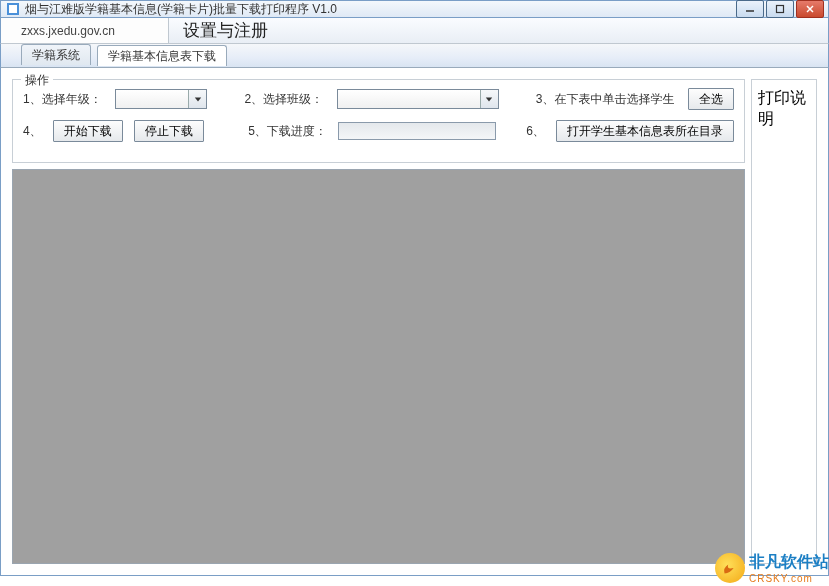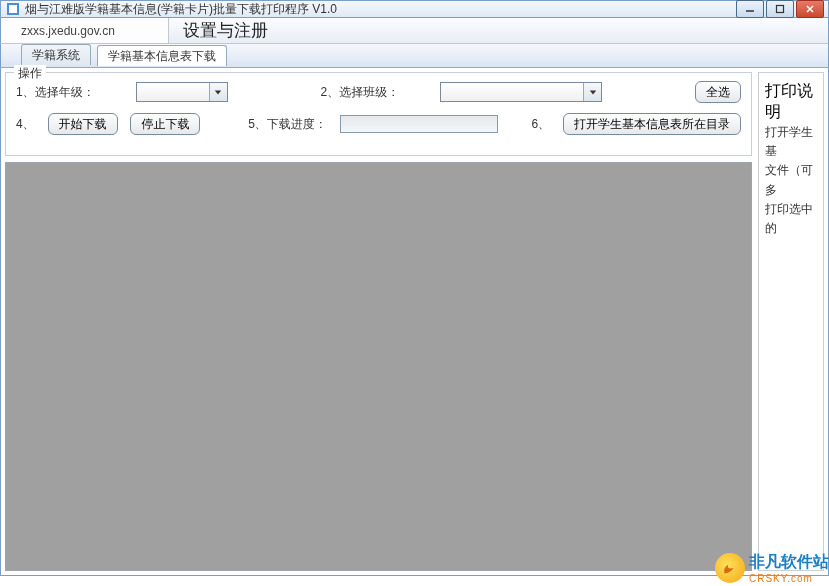--- a/index.html
+++ b/index.html
@@ -14,34 +14,34 @@
 .win-btn svg { width: 10px; height: 10px; }
 
 .toolbar { height: 26px; background: linear-gradient(#fafcff, #e9eef5); border-left: 1px solid #7a9ec6; border-right: 1px solid #7a9ec6; border-bottom: 1px solid #c0c8d0; display: flex; align-items: stretch; }
 .toolbar .addr { width: 168px; border-right: 1px solid #c0c8d0; display: flex; align-items: center; padding: 0 20px; font-size: 12px; color: #444; background:#fdfdfd; }
 .toolbar .settings { padding: 0 14px; display: flex; align-items: center; font-size: 17px; font-weight: normal; color: #222; }
 
 .tabs-row { height: 24px; background: linear-gradient(#f5f7fa, #e6edf8 60%, #d9e4f2); border-left: 1px solid #7a9ec6; border-right: 1px solid #7a9ec6; display: flex; align-items: flex-start; padding-left: 20px; gap: 6px; border-bottom: 1px solid #9ab; }
 .tab { height: 21px; border: 1px solid #9ab; border-bottom: none; border-radius: 3px 3px 0 0; padding: 0 10px; font-size: 12px; display: flex; align-items: center; background: linear-gradient(#f0f4f9,#e0e8f0); color: #333; cursor: pointer; }
 .tab.active { background: #fff; position: relative; top: 1px; font-family: Liberation Mono, monospace; }
 
-.content { border-left: 1px solid #7a9ec6; border-right: 1px solid #7a9ec6; border-bottom: 1px solid #7a9ec6; height: calc(586px - 28px - 26px - 24px); padding: 4px; background: #fff; display: flex; gap: 6px; }
+.content { border-left: 1px solid #7a9ec6; border-right: 1px solid #7a9ec6; border-bottom: 1px solid #7a9ec6; height: calc(586px - 28px - 26px - 24px); padding: 11px; background: #fff; display: flex; gap: 6px; }
 .left-col { flex: 1; display: flex; flex-direction: column; gap: 6px; }
 .right-col { width: 66px; overflow: hidden; }
 
 .group { border: 1px solid #c8cfd6; padding: 8px 10px 10px; position: relative; }
 .group .legend { position: absolute; top: -8px; left: 8px; background: #fff; padding: 0 4px; font-size: 12px; color: #333; }
 
 .ops-row { display: flex; align-items: center; font-size: 12px; color: #333; margin-bottom: 10px; flex-wrap: nowrap; justify-content: space-between; }
 .ops-row .lbl { white-space: nowrap; }
 .combo { display: inline-flex; align-items: center; border: 1px solid #7a8a9a; background: linear-gradient(#fff,#f0f0f0); height: 20px; cursor: pointer; }
 .combo .cbox { width: 72px; height: 100%; }
 .combo .cbox.wide { width: 142px; }
 .combo .arrow { width: 18px; height: 100%; border-left: 1px solid #9aa; display:flex; align-items:center; justify-content:center; background: linear-gradient(#f6f8fa,#dfe5ec); }
-.btn { height: 22px; padding: 0 10px; border: 1px solid #7a8a9a; border-radius: 6px; background: linear-gradient(#fdfdfd,#e6e9ec); font-size: 12px; cursor: pointer; }
+.btn { height: 22px; padding: 0 10px; border: 1px solid #7a8a9a; border-radius: 1px; background: linear-gradient(#fdfdfd,#e6e9ec); font-size: 12px; cursor: pointer; }
 .progress { display:inline-block; width: 158px; height: 18px; border: 1px solid #8a9aab; background: linear-gradient(#e4e8ec,#f4f6f8); }
 
 .viewer { flex: 1; border: 1px solid #9aa5b0; background: #a0a0a0; }
 
 .right-group { border: 1px solid #c8cfd6; padding: 8px 6px; position: relative; height: 100%; }
 .right-group .body { font-size: 12px; color: #333; line-height: 1.6; white-space: normal; }
 
 .watermark { position: absolute; right: 0; bottom: 2px; font-size: 11px; display:flex; align-items:center; gap:4px; }
 .watermark .logo { width:30px; height:30px; border-radius:50%; background: radial-gradient(circle at 40% 40%, #ffe05a, #f3a816); display:flex; align-items:center; justify-content:center; }
 .watermark .txt .cn { color:#1c7fc4; font-weight:bold; font-size:16px; }
@@ -107,20 +107,21 @@
         <span class="lbl">2、选择班级：</span>
         <span class="combo">
           <span class="cbox wide"></span>
           <span class="arrow">
             <svg viewBox="0 0 10 10" width="8" height="8">
                 <polygon points="1,3 9,3 5,8" fill="#333"></polygon>
               </svg>
           </span>
         </span>
         <span style="width:10px"></span>
+        <span class="lbl">3、在下表中单击选择学生</span>
         <button class="btn">全选</button>
       </div>
 
       <div class="ops-row">
         <span class="lbl">4、</span>
         <button class="btn">开始下载</button>
         <button class="btn">停止下载</button>
         <span style="width:22px"></span>
         <span class="lbl">5、下载进度：</span>
         <span class="progress"></span>
@@ -129,25 +130,20 @@
         <button class="btn">打开学生基本信息表所在目录</button>
       </div>
     </div>
 
     <div class="viewer"></div>
   </div>
 
   <div class="right-col">
     <div class="right-group">
       <span class="legend">打印说明</span>
-      <div class="body">
-        <div>打开学生基</div>
-        <div>文件（可多</div>
-        <div>打印选中的</div>
-      </div>
     </div>
   </div>
 </div>
 
 <div class="watermark">
   <div class="logo">
     <svg viewBox="0 0 20 20" width="18" height="18">
         <path d="M4 16 Q2 10 8 6 Q6 12 14 10 Q10 16 4 16" fill="#d96a12"></path>
       </svg>
   </div>

